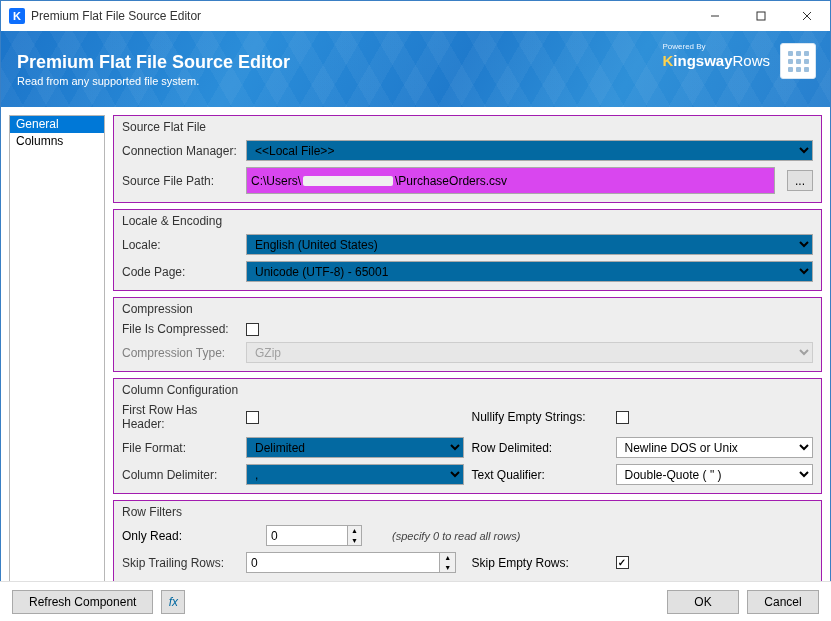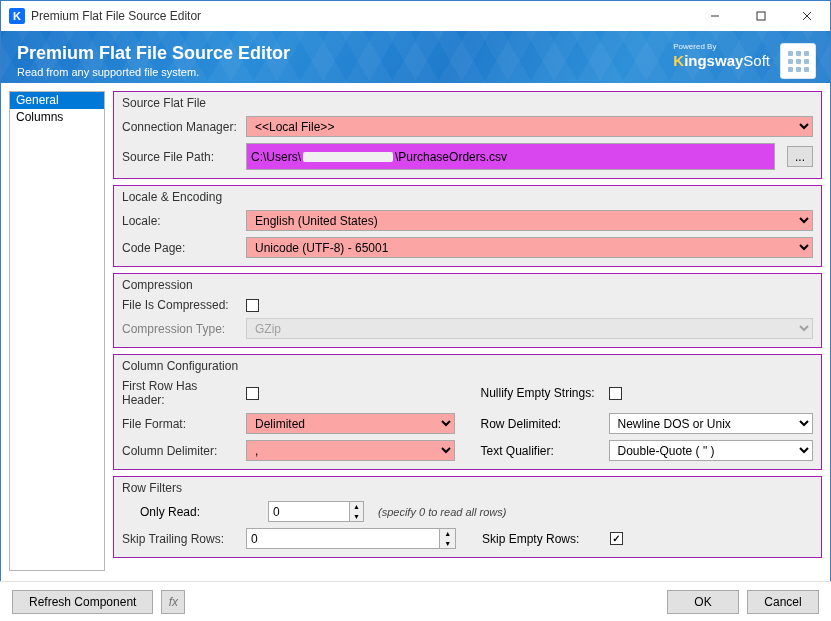--- a/index.html
+++ b/index.html
@@ -35,27 +35,27 @@
     width: 46px; height: 30px;
     display: flex; align-items: center; justify-content: center;
     cursor: pointer;
     font-family: "Segoe UI Symbol", sans-serif;
     font-size: 10px;
     color: #333;
   }
 
   
   .banner {
-    height: 52px;
+    height: 76px;
     background: linear-gradient(120deg, #1b74c9 0%, #2a8dd9 30%, #1f7acc 55%, #2e90d8 75%, #277fce 100%);
     position: relative;
     color: #fff;
     padding: 12px 16px;
     display: flex;
-    align-items: flex-start;
+    align-items: center;
   }
   .banner::before {
     content: "";
     position: absolute;
     inset: 0;
     background:
       repeating-linear-gradient(60deg, rgba(255,255,255,0.04) 0 20px, rgba(0,0,0,0) 20px 40px),
       repeating-linear-gradient(-60deg, rgba(255,255,255,0.04) 0 20px, rgba(0,0,0,0) 20px 40px);
     pointer-events: none;
   }
@@ -132,38 +132,38 @@
     margin-top: 6px;
     gap: 8px;
   }
   .label {
     width: 116px;
     font-size: 12px;
     color: #333;
   }
   .field { flex: 1; }
   .two-col .left-group { display: flex; align-items: center; flex: 1; gap:8px;}
-  .two-col .right-group { display: flex; align-items: center; flex: 1; gap:8px;margin-left:18px;}
+  .two-col .right-group { display: flex; align-items: center; flex: 1; gap:24px;}
   .right-label { width: 120px; font-size:12px;}
 
   select, input[type=text], .spinner input {
     width: 100%;
     border: 1px solid #a9a9a9;
     background: #fff;
     font-size: 12px;
     padding: 2px 4px;
     height: 21px;
   }
   select:disabled, .disabled-select {
     background: #e5e5e5;
     color: #808080;
     border: 1px solid #c0c0c0;
   }
   .cm-select {
-    background: #fca5a5;
+    background: #0369a1;
   }
   .browse-btn {
     width: 26px; height: 21px;
     border: 1px solid #a9a9a9;
     background: #e1e1e1;
     margin-left: 4px;
     cursor: pointer;
     font-size: 12px;
     display:flex;align-items:center;justify-content:center;
   }
@@ -225,21 +225,21 @@
     padding: 3px 16px;
     font-size: 12px;
     cursor: pointer;
     height: 24px;
     min-width: 72px;
   }
   .btn.small {
     min-width: 24px; width: 24px; padding: 0;
     display:flex;align-items:center;justify-content:center;
     font-style: italic;
-    color:#737373;
+    color:#0369a1;
   }
   .spacer { flex: 1; }
   svg { display:block; }
 </style>
 </head>
 <body>
 
 <div class="titlebar">
   <div class="app-icon">K</div>
   <div class="title-text">Premium Flat File Source Editor</div>
@@ -264,21 +264,21 @@
 </div>
 
 <div class="banner">
   <div>
     <div class="banner-title">Premium Flat File Source Editor</div>
     <div class="banner-sub">Read from any supported file system.</div>
   </div>
   <div class="banner-logo">
     <div class="kingsway">
       <span class="powered">Powered By</span>
-      <span class="ks"><span class="k">K</span><span>ingsway</span><span class="soft">Soft</span></span>
+      <span class="ks"><span class="k">K</span><span>ingsway</span><span class="soft">Rows</span></span>
     </div>
   </div>
   <div class="banner-sideicon">
     <div class="row">
         <div class="dot"></div>
         <div class="dot"></div>
         <div class="dot"></div>
       </div>
     <div class="row">
         <div class="dot"></div>

